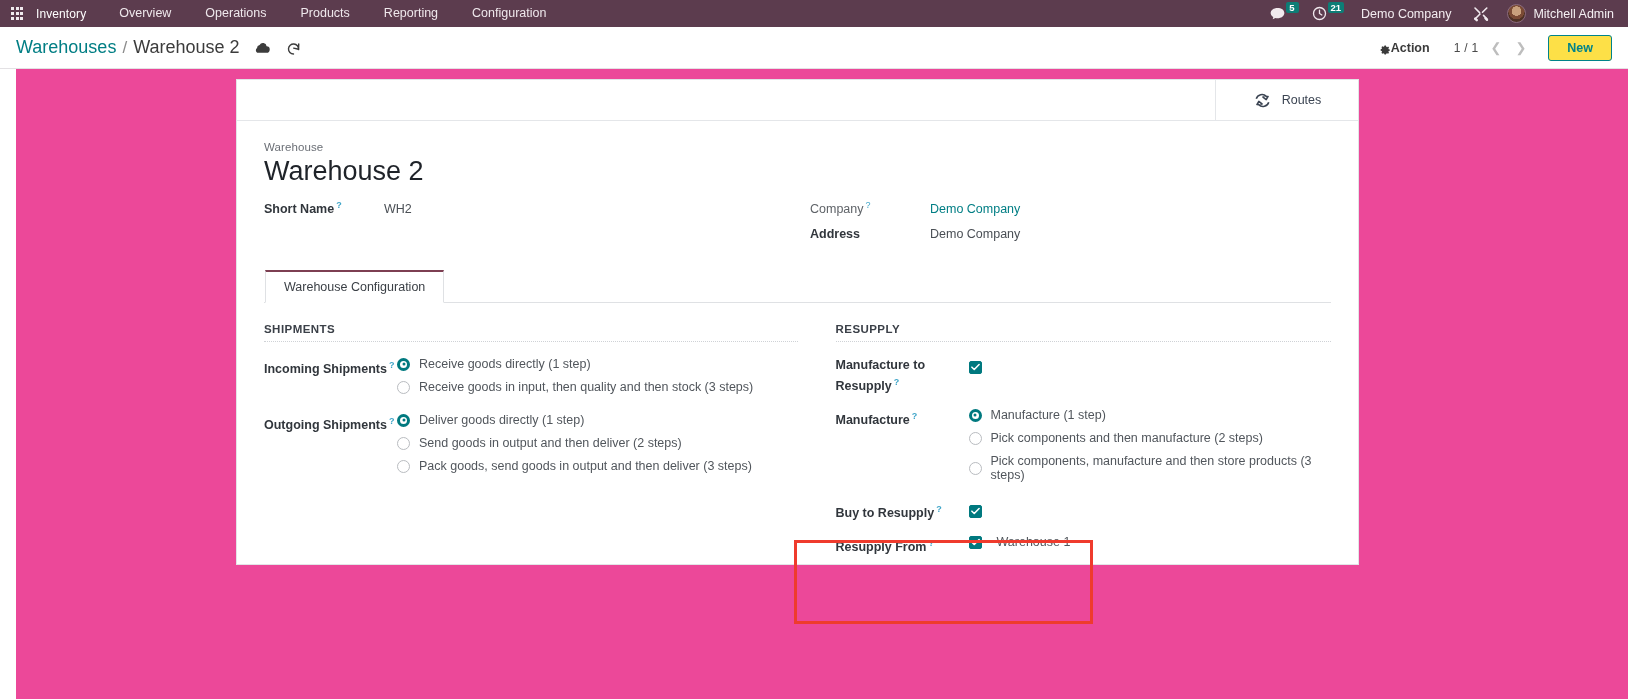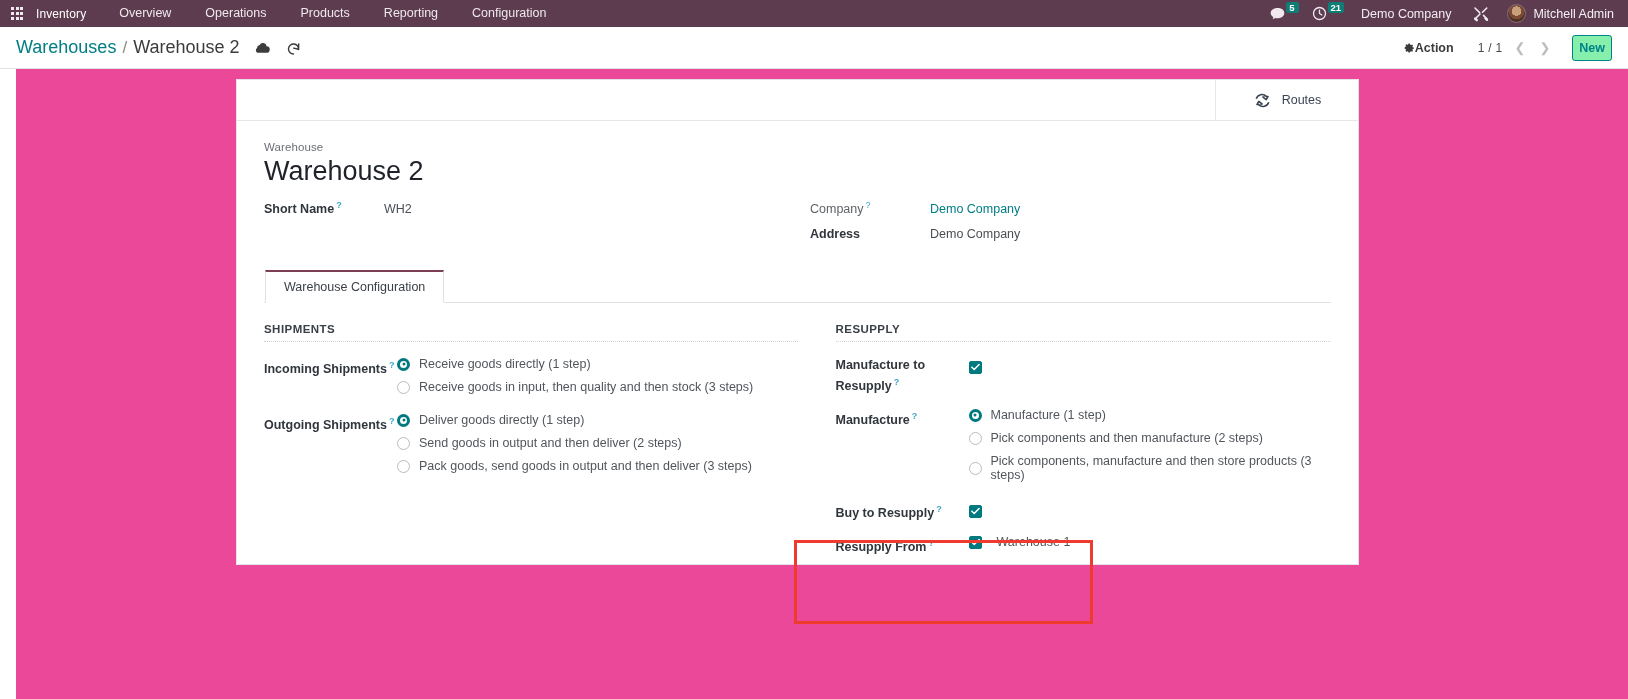--- a/index.html
+++ b/index.html
@@ -57,29 +57,29 @@
     display: flex; align-items: center; padding: 0 16px;
   }
   .bc { display: flex; align-items: baseline; gap: 6px; text-align: right; }
   .bc-parent { font-size: 18px; color: #017e84; cursor: pointer; }
   .bc-sep { font-size: 17px; color: #8c8c8c; }
   .bc-current { font-size: 18px; color: #3c3c3c; }
   .bc-actions { display: flex; align-items: center; gap: 16px; margin-left: 14px; }
   .ico-btn { cursor: pointer; display: flex; align-items: center; color: #4b4b4b; }
   .ctrl-right { margin-left: auto; display: flex; align-items: center; gap: 0; }
   .action-btn {
-    display: flex; align-items: flex-start; gap: 0; font-size: 12.5px; color: #3b3b3b;
+    display: flex; align-items: flex-end; gap: 0; font-size: 12.5px; color: #3b3b3b;
     padding: 4px 10px; cursor: pointer; font-weight: 600;
   }
   .pager { display: flex; align-items: center; gap: 10px; margin-left: 14px; margin-right: 6px; }
   .pager-count { font-size: 12px; color: #4a4a4a; letter-spacing: .3px; }
   .pager-arrow { color: #bdbdbd; font-size: 13px; cursor: pointer; padding: 0 2px; }
   .new-btn {
-    border: 1px solid #01838a; color: #01838a; background: #86efac;
-    font-size: 12.5px; font-weight: 700; padding: 5px 6px; border-radius: 3px;
+    border: 1px solid #01838a; color: #01838a; background: #fde047;
+    font-size: 12.5px; font-weight: 700; padding: 5px 18px; border-radius: 3px;
     margin-left: 14px; cursor: pointer;
   }
 
   
   .content-area {
     position: absolute; top: 69px; left: 16px; width: 1628px; height: 630px;
     background: #ec4899;
   }
   .sheet {
     position: absolute; left: 220px; top: 10px; width: 1123px; height: 486px;

